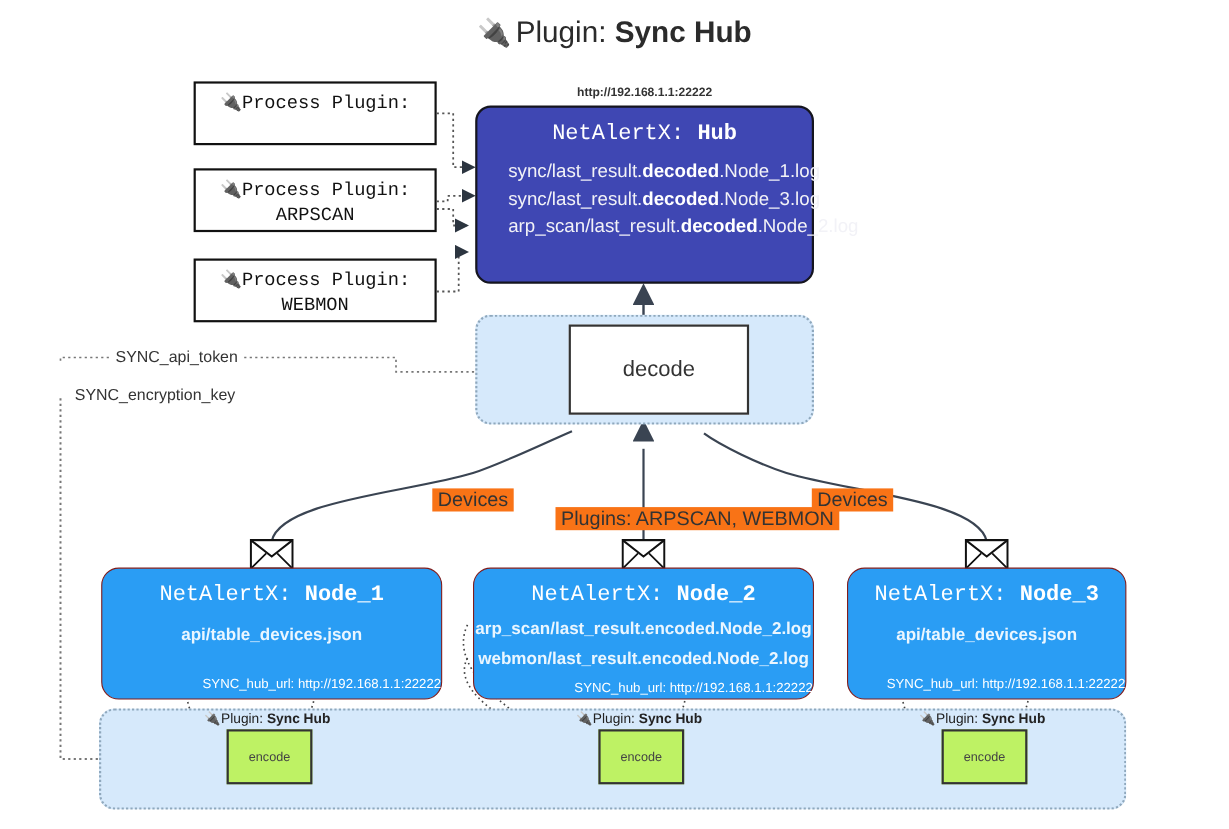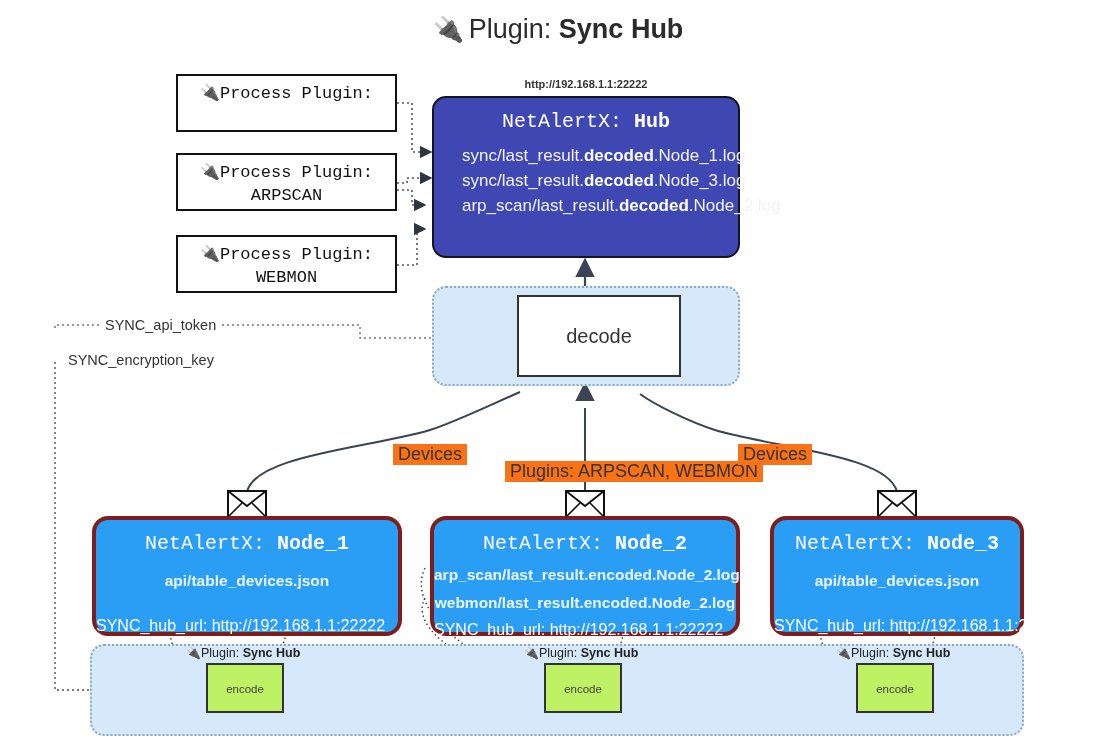--- a/index.html
+++ b/index.html
@@ -39,26 +39,26 @@
   #decodebox span{display:block;text-align:center;font-size:20px;color:#333;
                   font-family:"Liberation Sans",sans-serif;}
 
   
   .varlabel{font-size:14.5px;color:#333;background:#fff;padding:0 5px;white-space:nowrap;}
 
   
   .edgelabel{font-size:18px;color:#333;background:#f97316;padding:0 5px;white-space:nowrap;}
 
   
-  .node{background:#2a9df4;border:4px solid #7f1d1d;border-radius:16px;color:#fff;}
+  .node{background:#2a9df4;border:1px solid #7f1d1d;border-radius:16px;color:#fff;}
   .node .ntitle{font-family:"Liberation Mono", monospace;font-size:20px;text-align:center;
                 margin-top:12px;white-space:nowrap;}
   .node .ntitle .b{font-weight:bold;}
   .node .nline{font-size:15.5px;color:#eaf6ff;text-align:center;white-space:nowrap;line-height:28px;font-weight:bold;}
-  .node .nurl{font-size:16px;color:#ffffff;text-align:left;white-space:nowrap;}
+  .node .nurl{font-size:12px;color:#ffffff;text-align:right;white-space:nowrap;margin-left:12px;}
 
   
   .envelope{width:40px;height:28px;}
 
   
   #bottomwrap{background:#d6e9fb;border:2px dotted #8fa8bd;border-radius:14px;}
   .encodebox{background:#bef264;border:2px solid #333;}
   .encodebox span{display:block;text-align:center;font-size:11.5px;color:#444;}
   .pluglabel{font-size:12.5px;color:#222;white-space:nowrap;text-align:right;}
   .pluglabel .plug{font-size:12px;}

